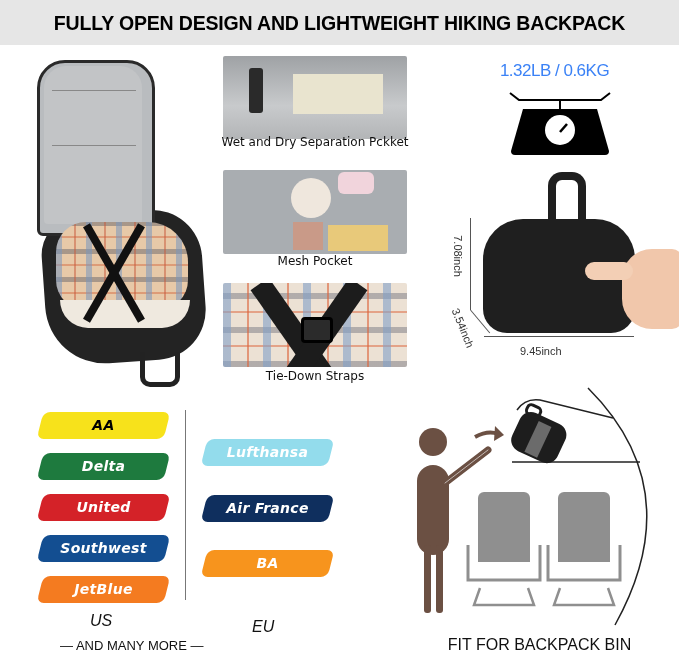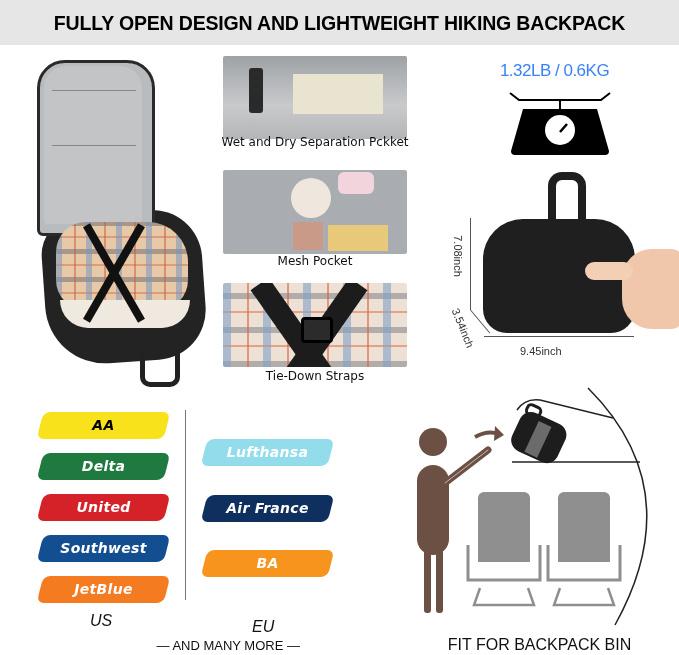--- a/index.html
+++ b/index.html
@@ -47,21 +47,21 @@
   .fold-handle{left:548px;top:172px;width:22px;height:48px;border:8px solid #1f1f1f;border-bottom:none;border-radius:14px 14px 0 0;}
   .hand{left:622px;top:249px;width:60px;height:80px;background:#f1c7ab;border-radius:30px 10px 10px 30px;}
   .thumb{left:585px;top:262px;width:48px;height:18px;background:#f3cfb5;border-radius:10px;}
   .dimline{background:#555;}
   .dimtxt{font-size:11px;color:#333;font-family:"Liberation Sans",sans-serif;}
   
   .badge{position:absolute;height:27px;width:127px;border-radius:7px;transform:skewX(-14deg);}
   .badge span{display:block;transform:skewX(14deg);text-align:center;line-height:27px;font-family:"DejaVu Sans",sans-serif;font-weight:bold;font-style:italic;font-size:14px;color:#fff;letter-spacing:0.3px;}
   .divider{left:185px;top:410px;width:1px;height:190px;background:#777;}
   .region{font-size:16px;font-style:italic;color:#111;font-family:"Liberation Sans",sans-serif;}
-  .more{left:60px;top:638px;width:240px;text-align:right;font-size:13px;color:#111;font-family:"Liberation Sans",sans-serif;}
+  .more{left:60px;top:638px;width:240px;text-align:left;font-size:13px;color:#111;font-family:"Liberation Sans",sans-serif;}
   .bin-cap{left:400px;top:636px;width:279px;text-align:center;font-size:16px;color:#111;font-family:"Liberation Sans",sans-serif;}
   svg{position:absolute;}
 </style>
 </head>
 <body>
 
 <div class="abs header"></div>
 <div class="abs title">FULLY OPEN DESIGN AND LIGHTWEIGHT HIKING BACKPACK</div>
 
 <div>

